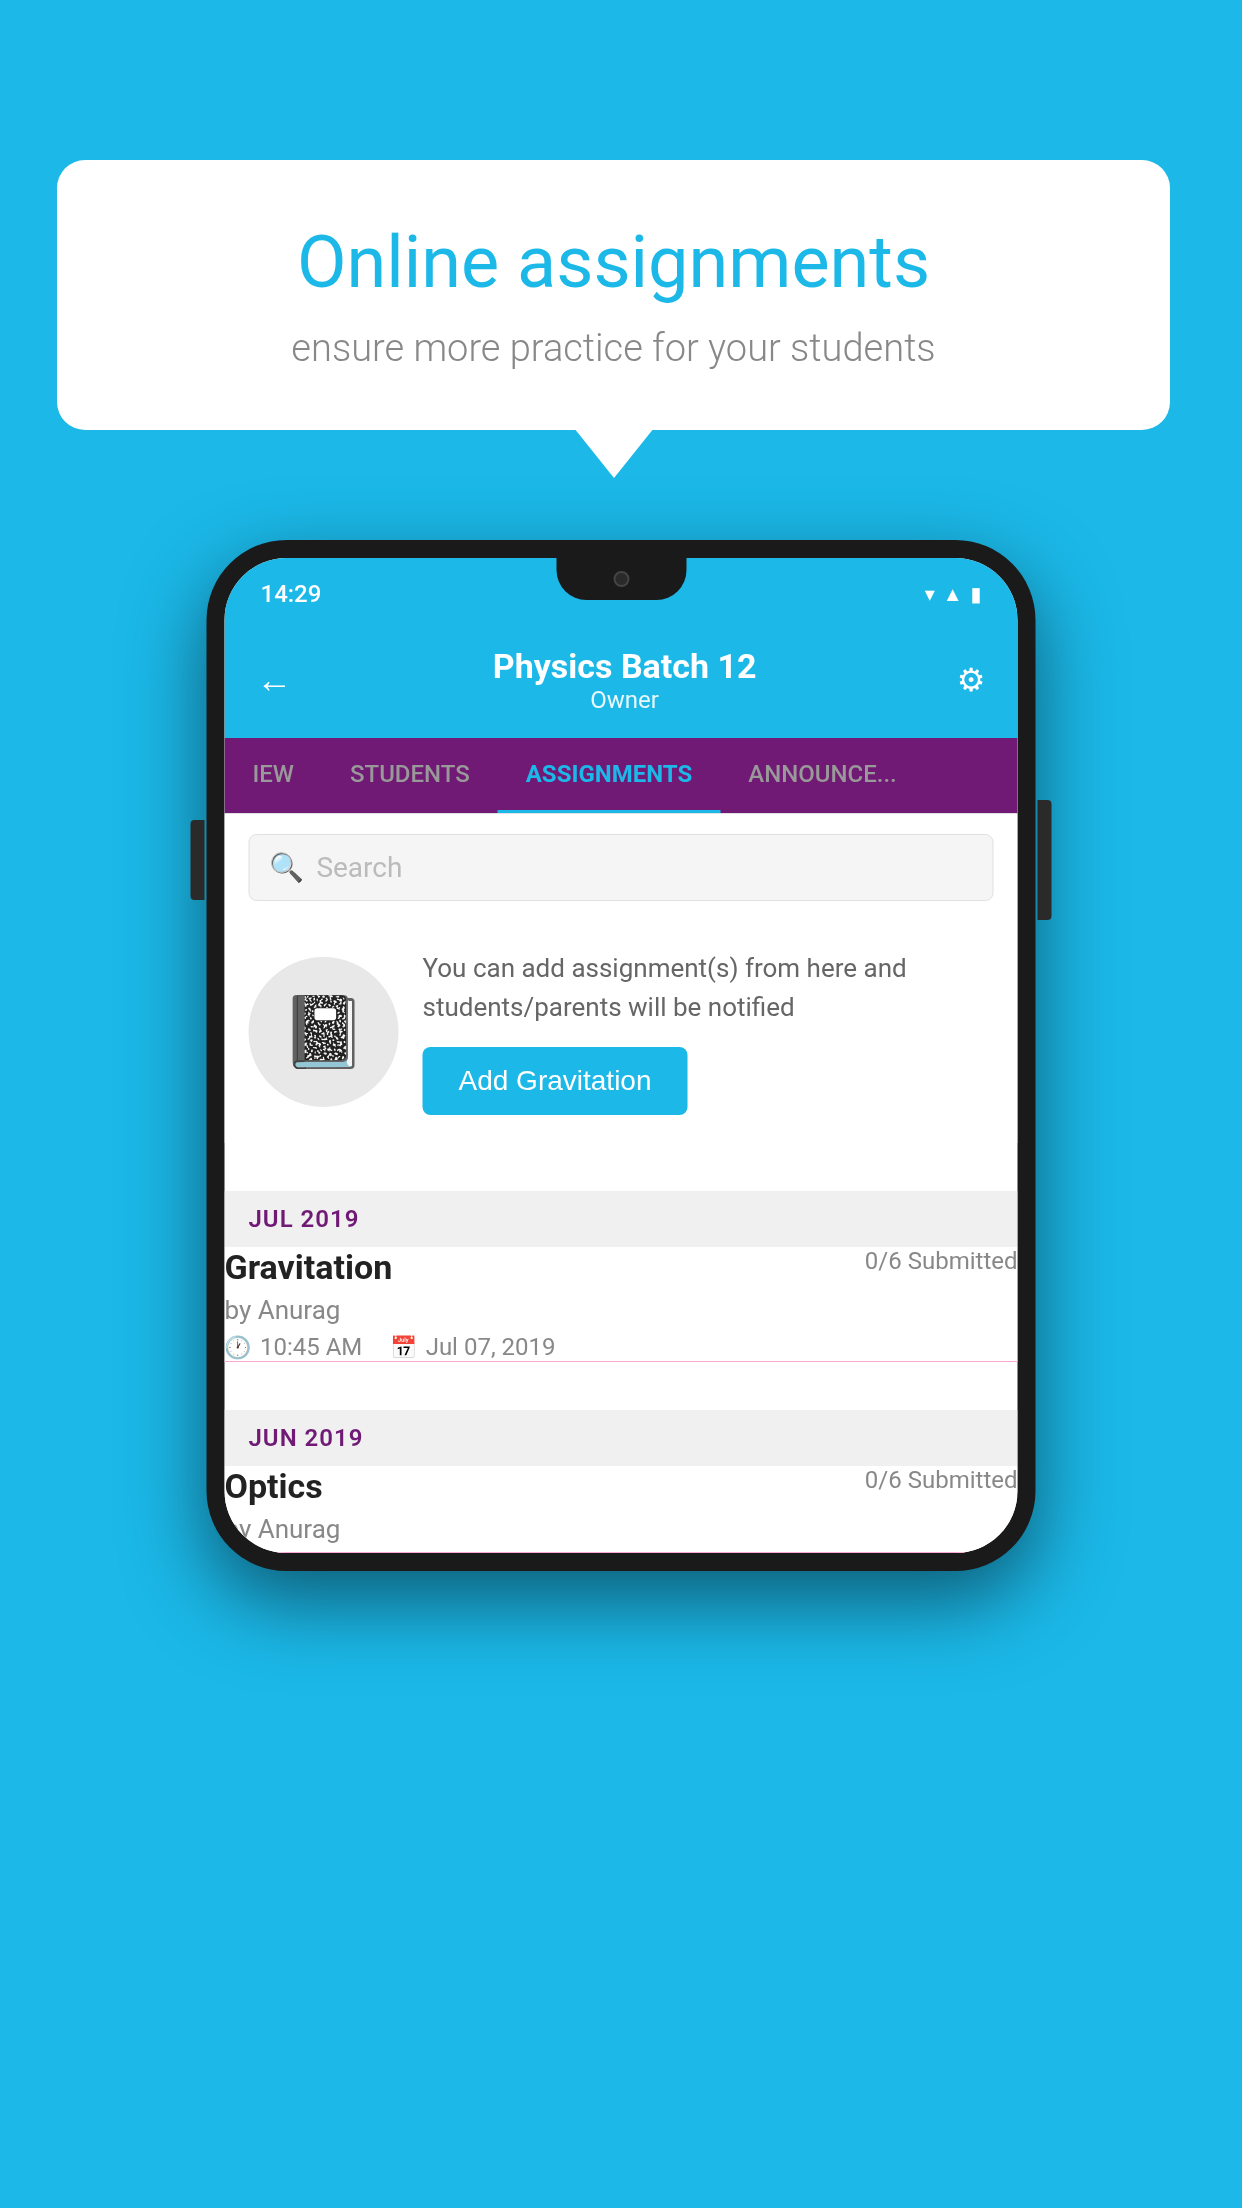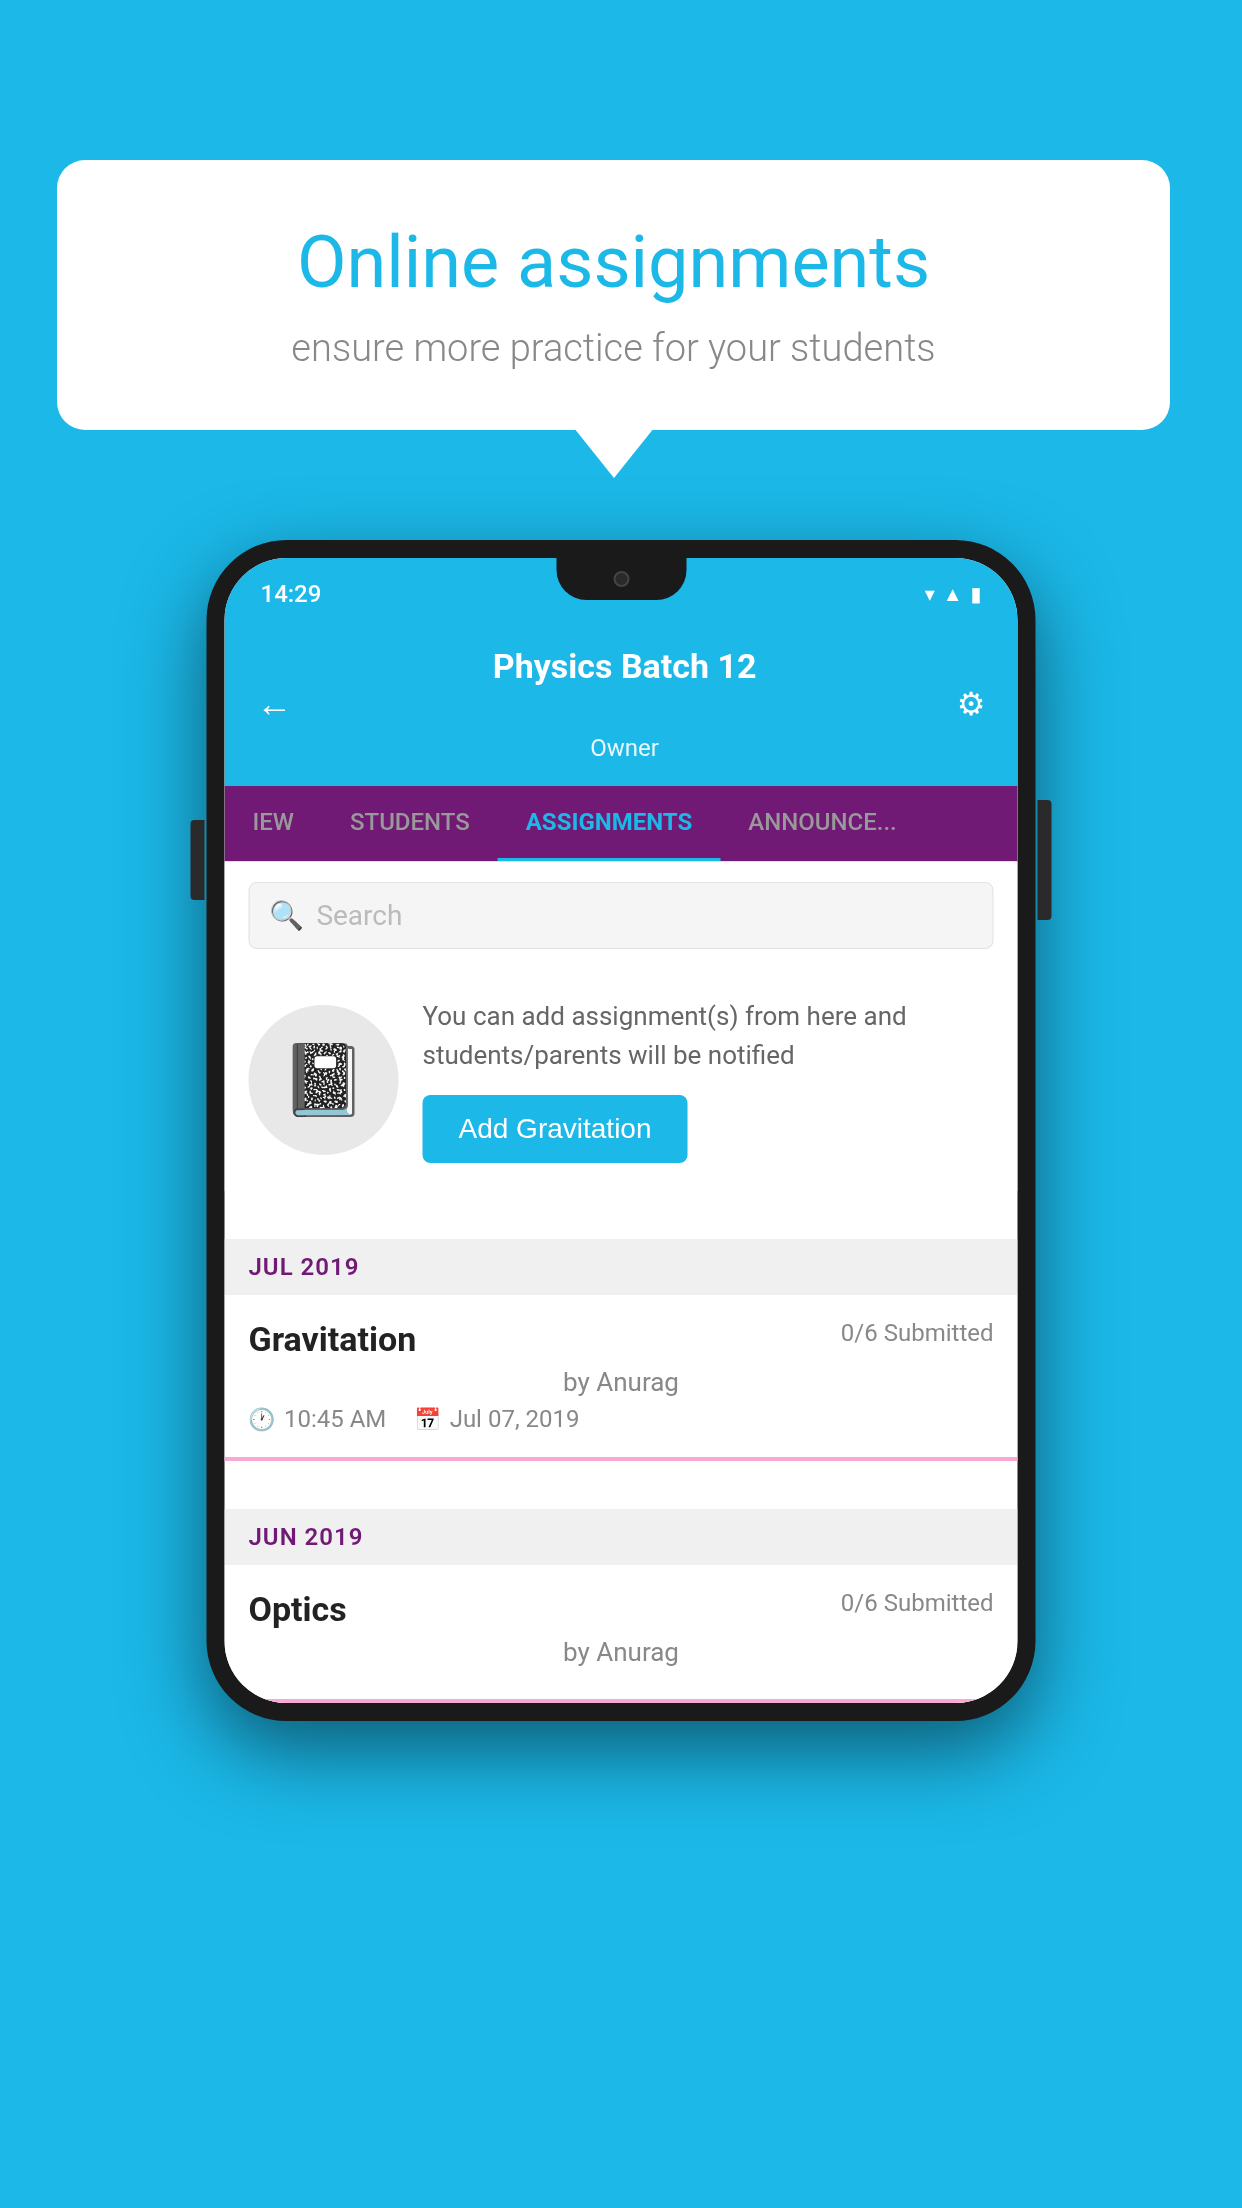--- a/index.html
+++ b/index.html
@@ -175,21 +175,20 @@
 
     .header-title {
       color: white;
       font-size: 34px;
       font-weight: 700;
     }
 
     .header-subtitle {
       color: rgba(255,255,255,0.9);
       font-size: 24px;
-      margin-top: 48px;
     }
 
     .settings-btn {
       color: white;
       font-size: 32px;
       cursor: pointer;
     }
 
     
     .tabs-bar {
@@ -292,23 +291,21 @@
       font-size: 24px;
       font-weight: 600;
       color: #701a75;
       letter-spacing: 1px;
       margin-top: 48px;
     }
 
     
     .assignment-item {
       background: white;
-      padding: 24px;
-      border-bottom: 4px solid #f9a8d4;
-      text-align: center;
+      border-bottom: 1px solid #f9a8d4;
     }
 
     .assignment-top-row {
       display: flex;
       justify-content: space-between;
       align-items: flex-start;
       margin-bottom: 8px;
     }
 
     .assignment-name {

